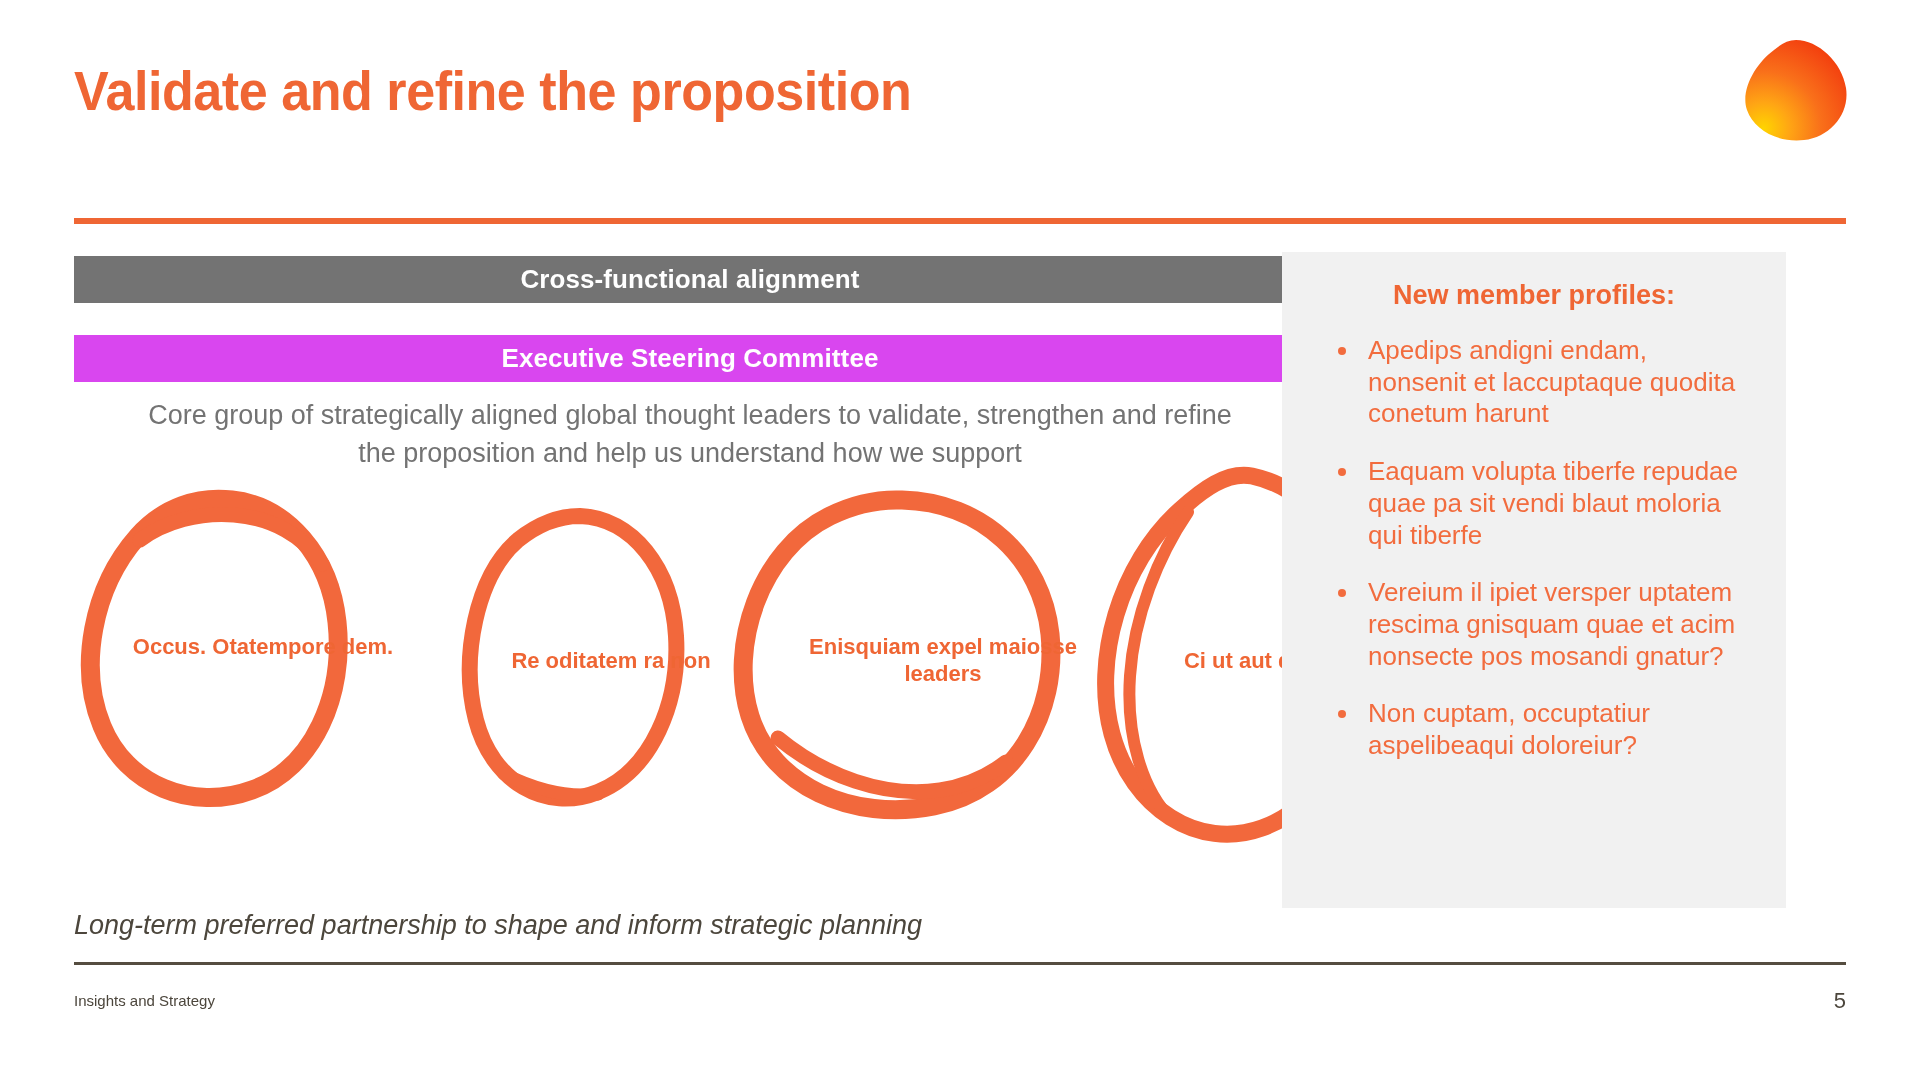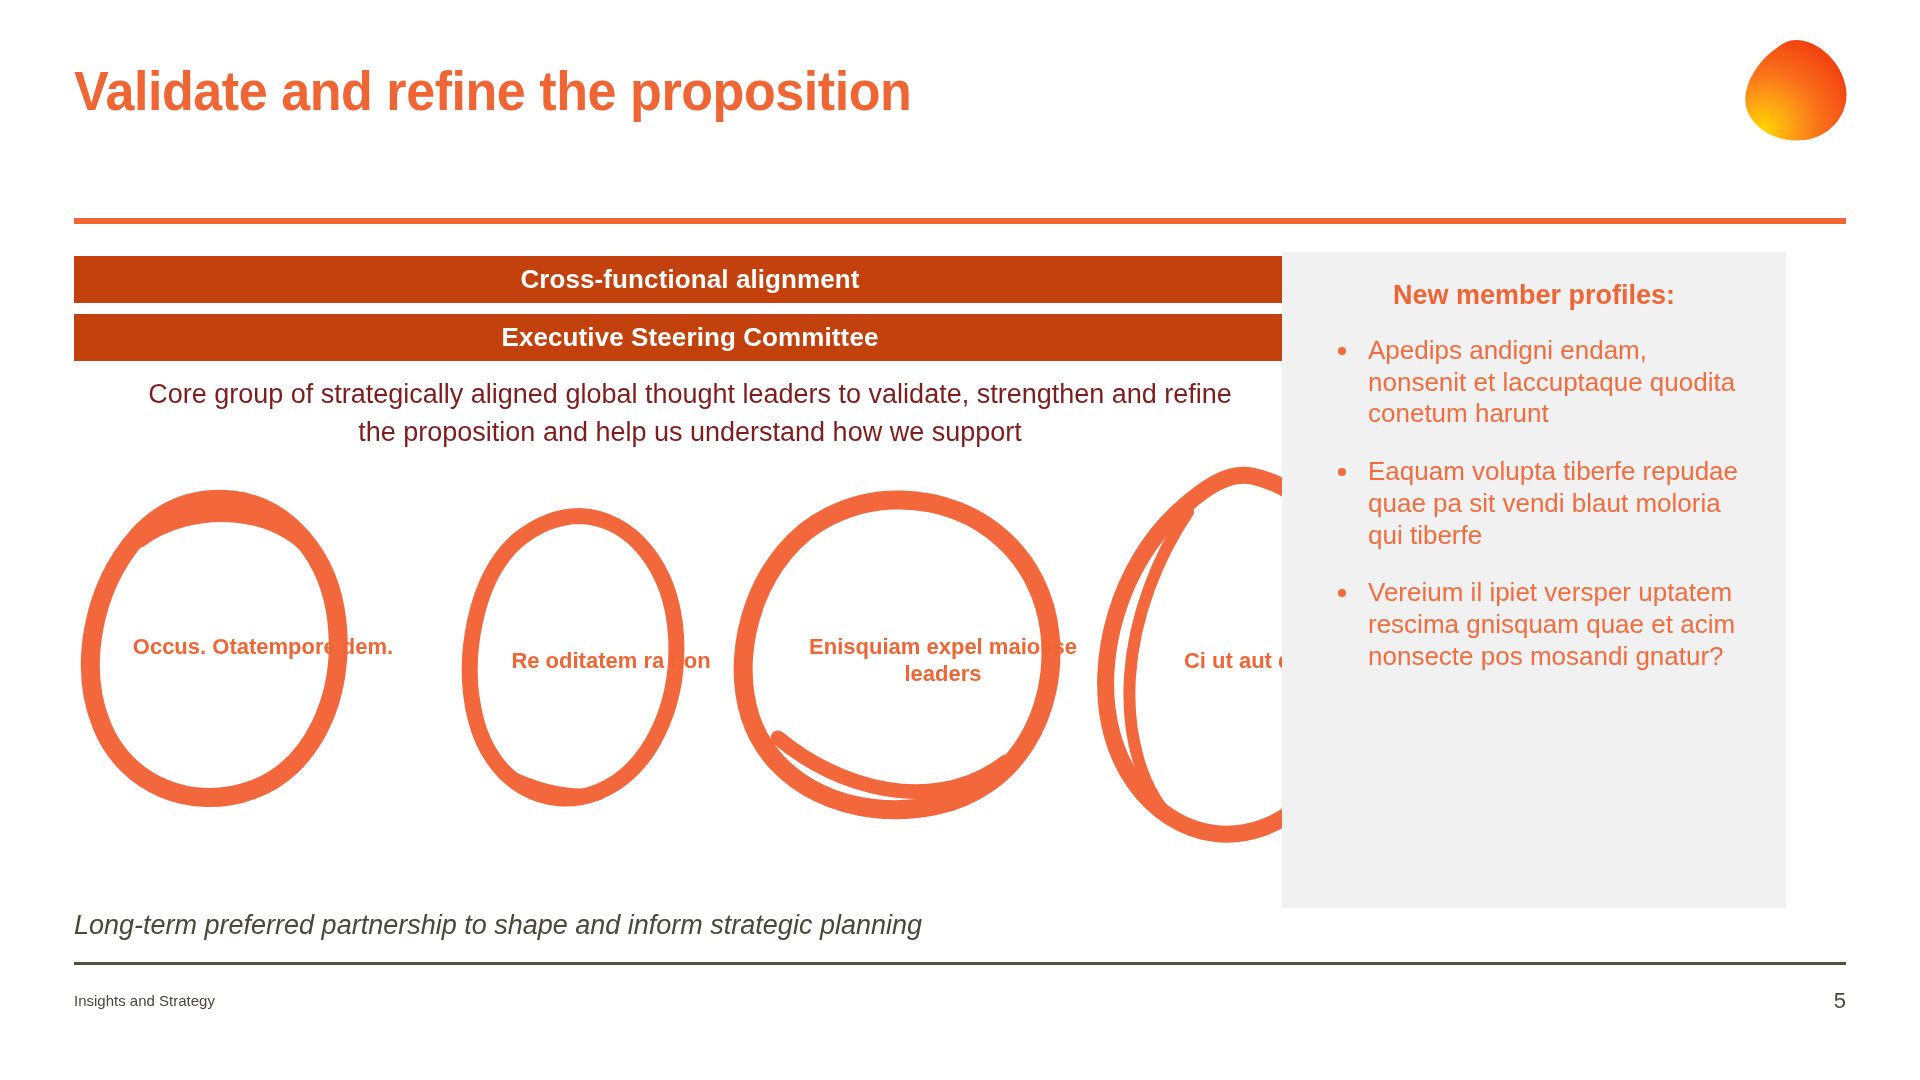--- a/index.html
+++ b/index.html
@@ -66,27 +66,27 @@
   .bar {
     height: 47px;
     display: flex;
     align-items: center;
     justify-content: center;
     color: #ffffff;
     font-size: 26px;
     font-weight: bold;
     letter-spacing: 0.1px;
   }
-  .bar-dark   { background: #c2410c; }
-  .bar-orange { background: #c2410c; margin-top: 11px; }
+  .bar-dark   { background: #737373; }
+  .bar-orange { background: #d946ef; margin-top: 32px; }
 
   .lead-text {
     margin-top: 14px;
     text-align: center;
-    color: #7f1d1d;
+    color: #737373;
     font-size: 27px;
     line-height: 1.42;
     padding: 0 52px;
   }
 
   
   .circles {
     position: absolute;
     left: 62px;
     top: 468px;
@@ -288,20 +288,24 @@
         <span>Apedips andigni endam, nonsenit et laccuptaque quodita conetum harunt</span>
       </li>
       <li>
         <span class="bullet-dot"></span>
         <span>Eaquam volupta tiberfe repudae quae pa sit vendi blaut moloria qui tiberfe</span>
       </li>
       <li>
         <span class="bullet-dot"></span>
         <span>Vereium il ipiet versper uptatem rescima gnisquam quae et acim nonsecte pos mosandi gnatur?</span>
       </li>
+      <li>
+        <span class="bullet-dot"></span>
+        <span>Non cuptam, occuptatiur aspelibeaqui doloreiur?</span>
+      </li>
     </ul>
   </div>
 
   <div class="footer-rule"></div>
   <div class="footer-left">Insights and Strategy</div>
   <div class="footer-right">5</div>
 
 </div>
 
 </body></html>

